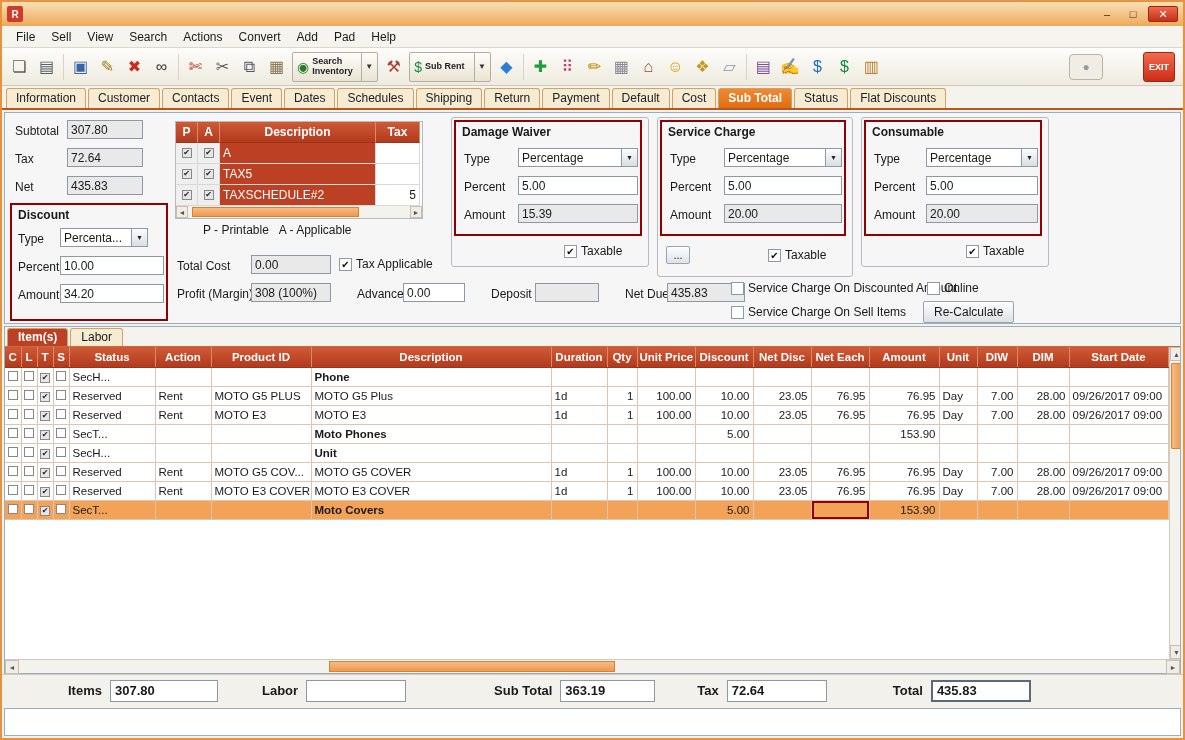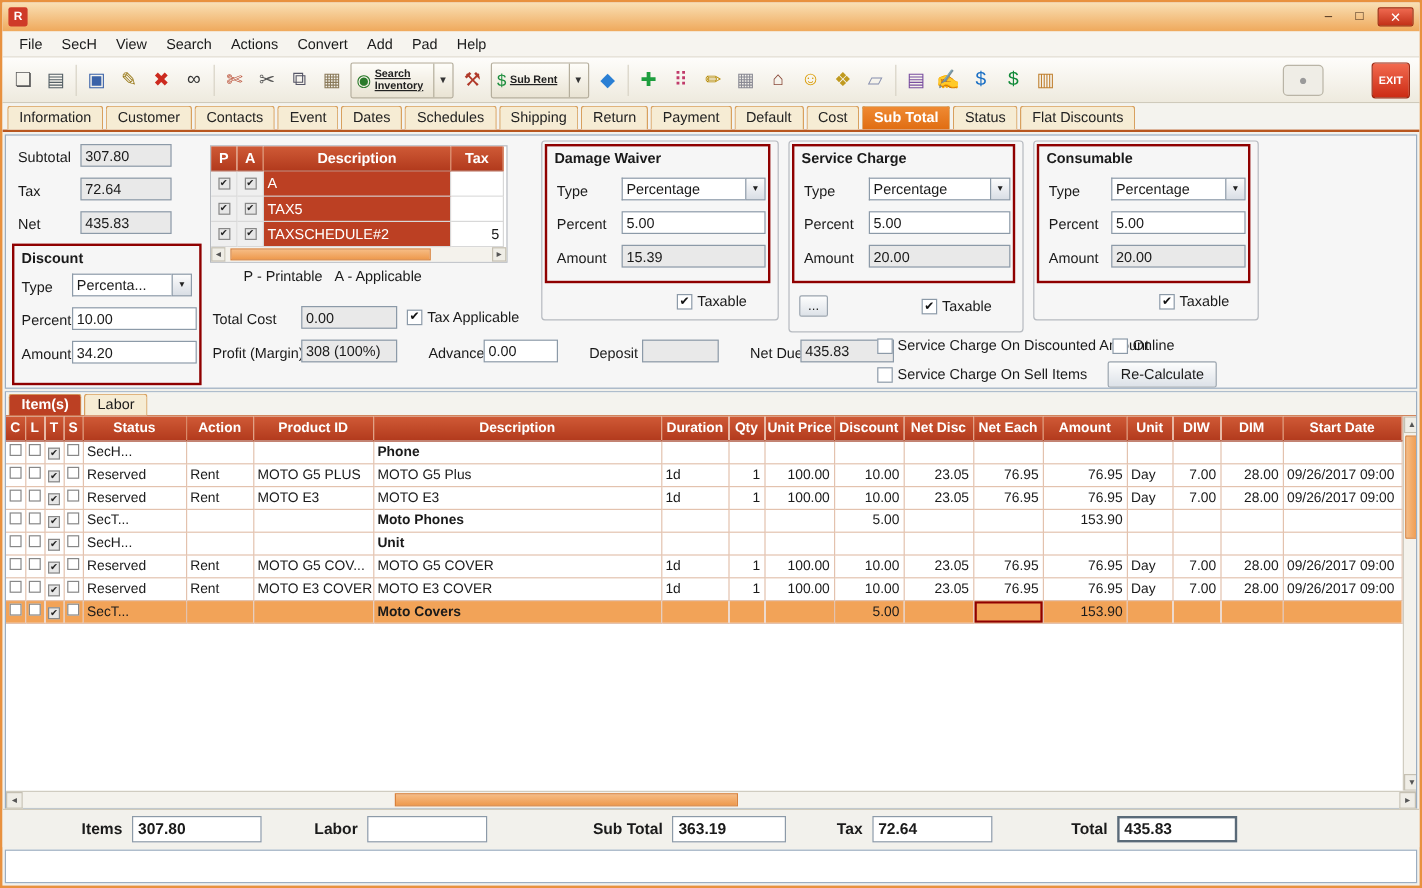--- a/index.html
+++ b/index.html
@@ -18,21 +18,21 @@
   
   .menubar { height:22px; background:#f6f4ef; border-bottom:1px solid #dcd8cc; display:flex; align-items:center; padding:0 6px; flex:0 0 auto; }
   .menu-item { padding:2px 8px; }
   .toolbar { height:38px; background:linear-gradient(#fefdfb,#eeeade); border-bottom:1px solid #cfcabb; display:flex; align-items:center; padding:0 4px; flex:0 0 auto; }
   .tbtn { width:27px; height:27px; display:flex; align-items:center; justify-content:center; font-size:16px; flex:0 0 auto; }
   .tbtn.boxed { border:1px solid #b9b4a6; background:#efede6; border-radius:4px; width:34px; height:26px; font-size:12px; }
   .tsep { width:1px; height:26px; background:#d8d3c5; margin:0 3px; flex:0 0 auto; }
   .tgap { flex:1 1 auto; }
   .tlbtn { display:flex; align-items:center; gap:3px; border:1px solid #b5ae9c; background:linear-gradient(#fefdf9,#e9e3d3); height:30px; padding:0 4px; border-radius:2px; margin:0 2px; flex:0 0 auto; }
   .tlbtn .gl { font-size:14px; }
-  .tlbtn .tl { font-size:9px; line-height:1.05; width:46px; font-weight:bold; color:#222;text-decoration:underline; }
+  .tlbtn .tl { font-size:9px; line-height:1.05; width:46px; font-weight:bold; color:#222; }
   .tlbtn .da { font-size:8px; color:#333; border-left:1px solid #b5ae9c; padding-left:3px; align-self:stretch; display:flex; align-items:center; }
   .exitbtn { width:32px; height:30px; background:linear-gradient(#f26a4f,#cc2c15); border:1px solid #9c2812; border-radius:3px; color:#fff; font-weight:bold; font-size:9px; display:flex; align-items:center; justify-content:center; margin-right:4px; flex:0 0 auto; }
 
   
   .tabstrip { display:flex; align-items:flex-end; padding:2px 4px 0; gap:2px; border-bottom:2px solid #b8561f; background:#f4f3ee; flex:0 0 auto; height:24px; }
   .tab { padding:2px 9px 3px; background:#f6ecd4; border:1px solid #d8a05e; border-bottom:none; border-radius:3px 3px 0 0; font-size:12px; color:#222; white-space:nowrap; }
   .tab.sel { background:linear-gradient(#ef8a33,#e06d12); color:#fff; font-weight:bold; }
 
   
   .panel { position:relative; margin:2px; height:212px; border:1px solid #9badc0; background:#f6f6f6; flex:0 0 auto; }
@@ -104,21 +104,21 @@
     <span class="appicon">R</span>
     <span class="wctrls">
       <span class="wbtn">–</span>
       <span class="wbtn">□</span>
       <span class="wbtn close">✕</span>
     </span>
   </div>
 
   <div class="menubar">
       <span class="menu-item">File</span>
-      <span class="menu-item">SecH</span>
+      <span class="menu-item">Sell</span>
       <span class="menu-item">View</span>
       <span class="menu-item">Search</span>
       <span class="menu-item">Actions</span>
       <span class="menu-item">Convert</span>
       <span class="menu-item">Add</span>
       <span class="menu-item">Pad</span>
       <span class="menu-item">Help</span>
     </div>
 
   <div class="toolbar">
@@ -189,21 +189,21 @@
     <span class="lab" style="left:10px;top:11px">Subtotal</span>
     <div class="fld gray" style="left:62px;top:7px;width:76px">307.80</div>
     <span class="lab" style="left:10px;top:39px">Tax</span>
     <div class="fld gray" style="left:62px;top:35px;width:76px">72.64</div>
     <span class="lab" style="left:10px;top:67px">Net</span>
     <div class="fld gray" style="left:62px;top:63px;width:76px">435.83</div>
 
     <div class="annot" style="left:5px;top:90px;width:158px;height:118px">
       <div class="gtitle">Discount</div>
       <span class="lab" style="left:6px;top:27px">Type</span>
-      <div class="combo" style="left:48px;top:23px;width:100px">
+      <div class="combo" style="left:48px;top:23px;width:88px">
         <div class="cfld">Percenta...</div>
         <div class="carrow">▼</div>
       </div>
       <span class="lab" style="left:6px;top:55px">Percent</span>
       <div class="fld" style="left:48px;top:51px;width:104px">10.00</div>
       <span class="lab" style="left:6px;top:83px">Amount</span>
       <div class="fld" style="left:48px;top:79px;width:104px">34.20</div>
     </div>
 
     <div class="taxtbl" style="left:170px;top:8px;width:248px">

